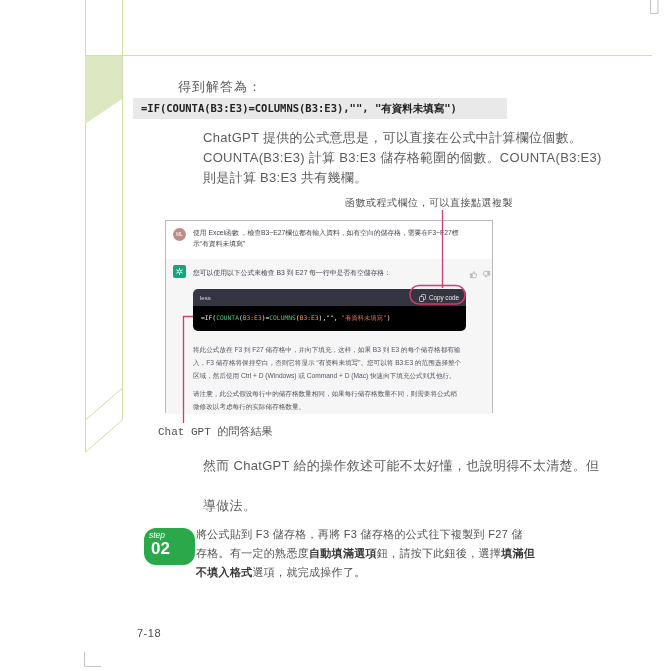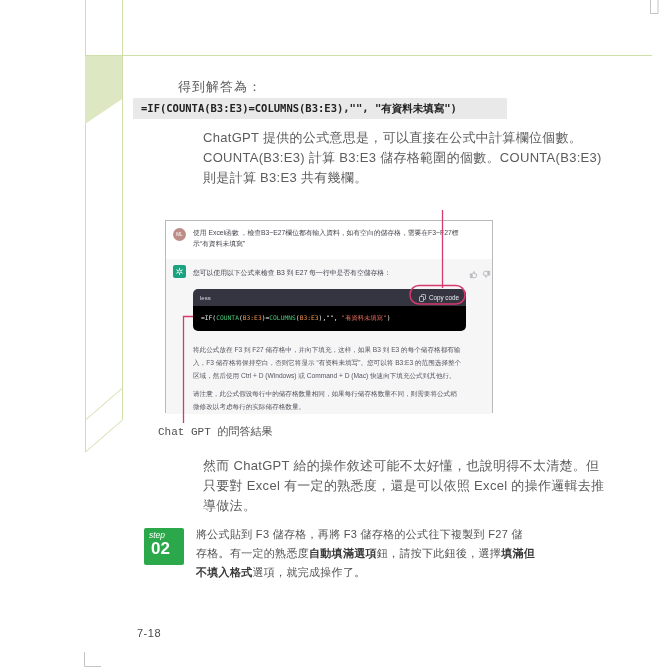--- a/index.html
+++ b/index.html
@@ -35,21 +35,21 @@
   .copybtn{display:flex;align-items:center;gap:3px;color:#ececf1;font-size:6.3px;cursor:pointer;}
   .codebody{position:absolute;left:0;top:17px;width:100%;height:25px;background:#000;
             border-radius:0 0 5px 5px;display:flex;align-items:center;padding-left:8px;
             box-sizing:border-box;}
   .code{font-family:"DejaVu Sans Mono",monospace;font-size:6.3px;white-space:pre;}
   .cp{color:#e8e8e8;} .cf{color:#4bc97b;} .cr{color:#f0934f;} .cs{color:#ea6d5c;}
   .gpt-line{font-size:6.6px;line-height:13px;color:#55555e;white-space:nowrap;}
 
   .caption{font-size:11px;color:#4f4f4f;white-space:nowrap;font-family:Liberation Mono, monospace;}
 
-  .stepbadge{left:144px;top:528px;width:40px;height:37px;background:#2ba84a;border-radius:2px;}
+  .stepbadge{left:144px;top:528px;width:51px;height:37px;background:#2ba84a;border-radius:12px;}
   .stepbadge .s1{position:absolute;left:5px;top:2px;font-size:8.5px;font-style:italic;color:#fff;}
   .stepbadge .s2{position:absolute;left:7px;top:11px;font-size:17px;font-weight:bold;color:#fff;}
   .stepline{font-size:11px;color:#525252;white-space:nowrap;letter-spacing:0.3px;}
   .stepline b{color:#383838;}
 
   .pagenum{font-size:11px;color:#4a4a4a;letter-spacing:0.5px;}
 </style>
 </head>
 <body>
 
@@ -69,20 +69,21 @@
   <div class="abs lead" style="left:178px;top:78px;">得到解答為：</div>
 
   <div class="abs formula-box">
     <span>=IF(COUNTA(B3:E3)=COLUMNS(B3:E3),"", "有資料未填寫")</span>
   </div>
 
   <div class="abs bodyline" style="left:180px;top:131px;">ChatGPT 提供的公式意思是，可以直接在公式中計算欄位個數。</div>
   <div class="abs bodyline" style="left:180px;top:151px;">COUNTA(B3:E3) 計算 B3:E3 儲存格範圍的個數。COUNTA(B3:E3)</div>
   <div class="abs bodyline" style="left:180px;top:171px;">則是計算 B3:E3 共有幾欄。</div>
 
+  <div class="abs callout" style="left:345px;top:196px;">函數或程式欄位，可以直接點選複製</div>
 
   <div class="abs chatbox">
     <div class="chat-gray"></div>
 
     <div class="avatar-user">
       <span>ML</span>
     </div>
     <div class="abs chat-txt" style="left:27px;top:6px;">使用 Excel函數 ，檢查B3~E27欄位都有輸入資料，如有空白的儲存格，需要在F3~F27標</div>
     <div class="abs chat-txt" style="left:27px;top:17px;">示“有資料未填寫”</div>
 
@@ -135,21 +136,20 @@
 
   <svg class="layer" width="671" height="671" viewBox="0 0 671 671" style="z-index:50;">
     <line x1="442.5" y1="210" x2="442.5" y2="288" stroke="#d6396d" stroke-width="1.3"></line>
     <rect x="410" y="285.5" width="55" height="18.5" rx="9" fill="none" stroke="#d6396d" stroke-width="1.5"></rect>
     <path d="M193 316.5 L183.5 316.5 L183.5 423" fill="none" stroke="#d6396d" stroke-width="1.3"></path>
   </svg>
 
   <div class="abs caption" style="left:158px;top:424px;">Chat GPT 的問答結果</div>
 
   <div class="abs bodyline" style="left:180px;top:459px;">然而 ChatGPT 給的操作敘述可能不太好懂，也說明得不太清楚。但</div>
-  <div class="abs bodyline" style="left:180px;top:479px;">只要對 Excel 有一定的熟悉度，還是可以依照 Excel 的操作邏輯去推</div>
   <div class="abs bodyline" style="left:180px;top:499px;">導做法。</div>
 
   <div class="abs stepbadge">
     <span class="s1">step</span>
     <span class="s2">02</span>
   </div>
 
   <div class="abs stepline" style="left:196px;top:527px;">將公式貼到 F3 儲存格，再將 F3 儲存格的公式往下複製到 F27 儲</div>
   <div class="abs stepline" style="left:196px;top:546px;"><span>存格。有一定的熟悉度</span><b>自動填滿選項</b><span>鈕，請按下此鈕後，選擇</span><b>填滿但</b></div>
   <div class="abs stepline" style="left:196px;top:565px;"><b>不填入格式</b><span>選項，就完成操作了。</span></div>

